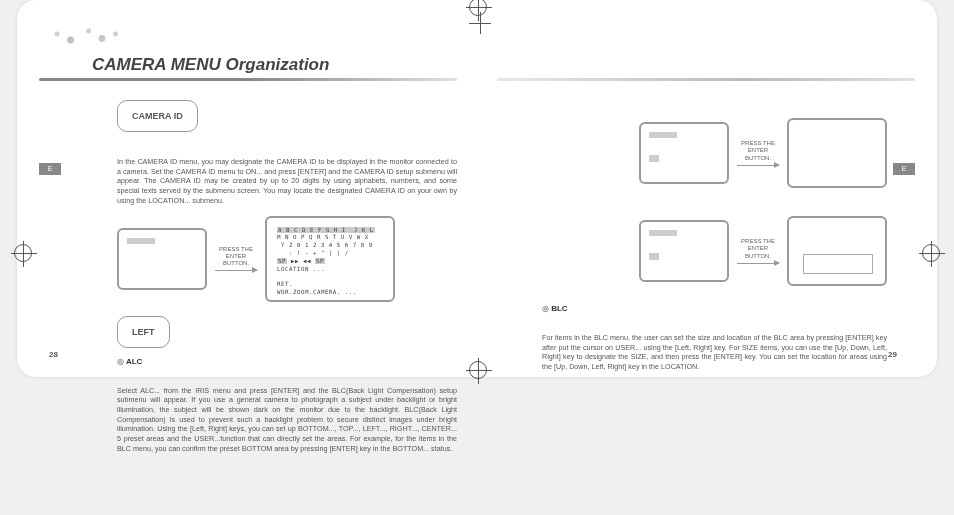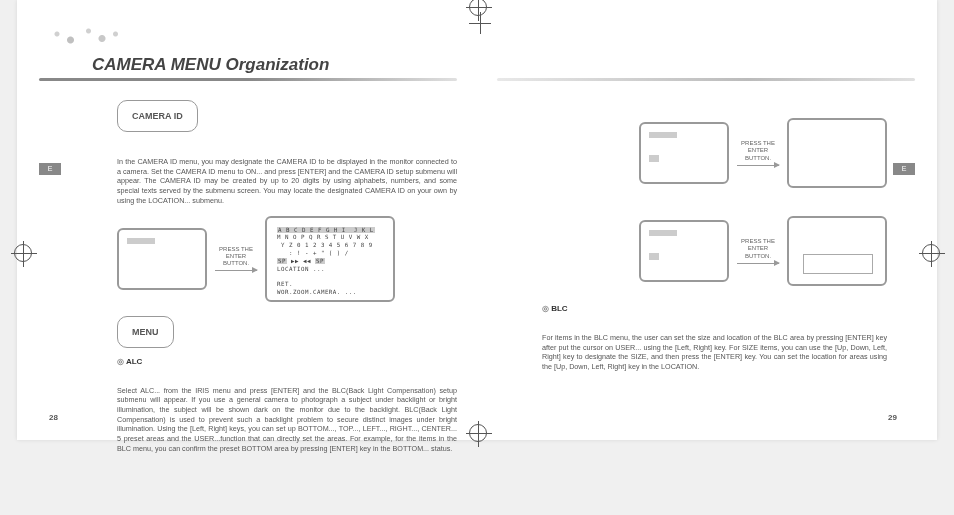--- a/index.html
+++ b/index.html
@@ -7,25 +7,26 @@
     width: 954px;
     height: 515px;
     background: #f0f0f0;
     font-family: Arial, Helvetica, sans-serif;
     position: relative;
     overflow: hidden;
   }
   .page {
     background: #fff;
     width: 920px;
-    height: 440px;
+    height: 377px;
     margin: 0 auto;
     position: relative;
     display: flex;
     box-shadow: 0 0 4px rgba(0,0,0,0.1);
+    border-radius: 19px;
   }
   .droplets {
     position: absolute;
     left: 22px;
     top: 22px;
     width: 90px;
     height: 30px;
     background: radial-gradient(circle at 20% 40%, #d0d0d0 2px, transparent 3px),
                 radial-gradient(circle at 35% 60%, #c0c0c0 3px, transparent 4px),
                 radial-gradient(circle at 55% 30%, #d0d0d0 2px, transparent 3px),
@@ -245,21 +246,21 @@
 <span> Y Z 0 1 2 3 4 5 6 7 8 9</span>
 <span>   : ! - + " ( ) /</span>
 <span class="hl">SP</span> ▶▶ ◀◀ <span class="hl">SP</span>
 <span>LOCATION ...</span>
 
 <span>RET.</span>
 <span>WOR.ZOOM.CAMERA. ...</span></div>
       </div>
     </div>
 
-    <div class="section-label">MENU</div>
+    <div class="section-label">LEFT</div>
     <div class="sub-heading">ALC</div>
     <div class="body-text">Select ALC... from the IRIS menu and press [ENTER] and the BLC(Back Light Compensation) setup submenu will appear. If you use a general camera to photograph a subject under backlight or bright illumination, the subject will be shown dark on the monitor due to the backlight. BLC(Back Light Compensation) is used to prevent such a backlight problem to secure distinct images under bright illumination. Using the [Left, Right] keys, you can set up BOTTOM..., TOP..., LEFT..., RIGHT..., CENTER... 5 preset areas and the USER...function that can directly set the areas. For example, for the items in the BLC menu, you can confirm the preset BOTTOM area by pressing [ENTER] key in the BOTTOM... status.</div>
   </div>
 
   <div class="content-right">
 
     <div class="diagram-row" style="margin-top:18px; justify-content:flex-end;">
       <div class="screen-box screen-small">
         <div class="screen-inner-bar"></div>
         <div class="screen-inner-sq"></div>

